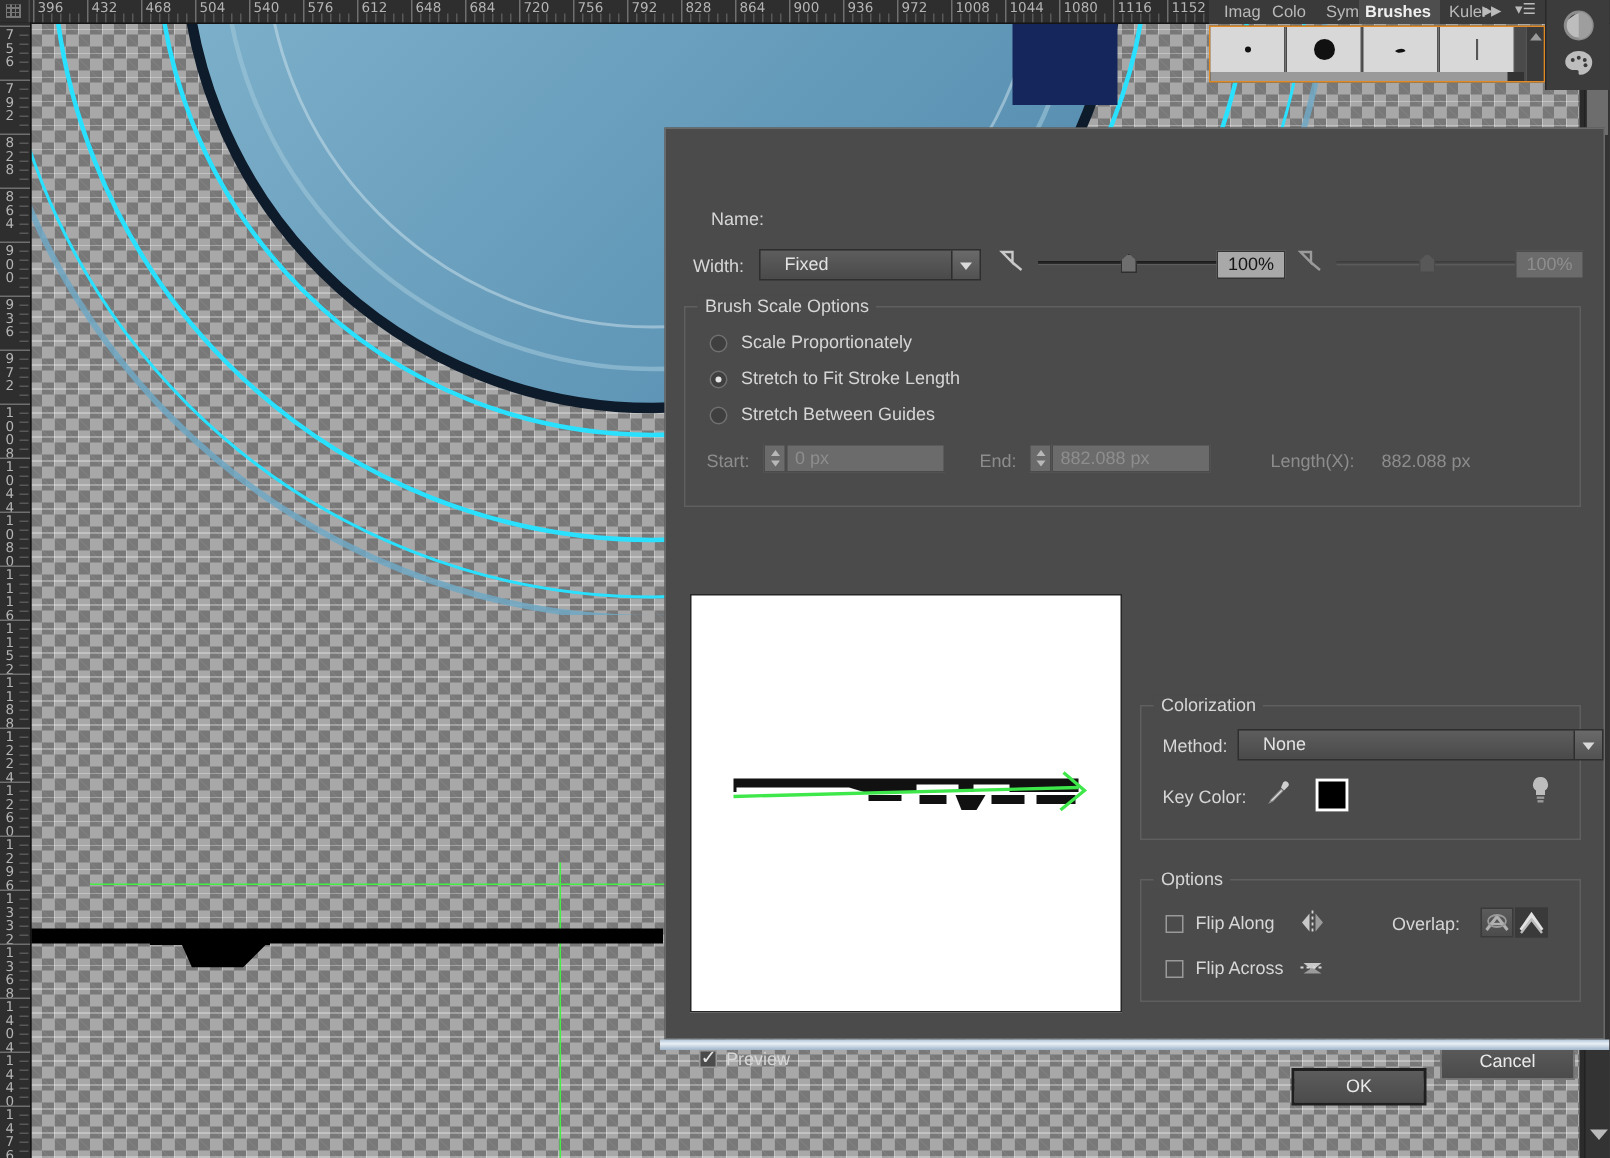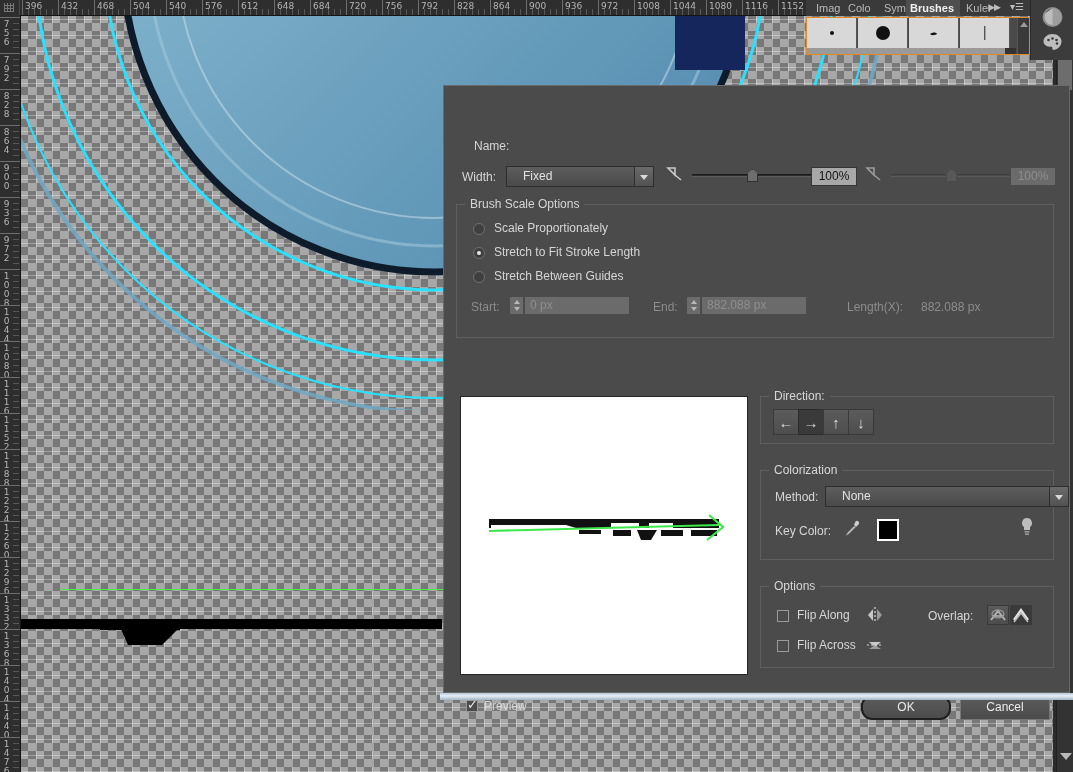--- a/index.html
+++ b/index.html
@@ -856,35 +856,20 @@
           <path d="M118 133 L140 133 L140 137 L118 137 Z" fill="#111"></path>
           <path d="M152 133 L170 133 L170 139 L152 139 Z" fill="#111"></path>
           <path d="M176 133 L196 133 L190 143 L180 143 Z" fill="#111"></path>
           <path d="M200 133 L222 133 L222 139 L200 139 Z" fill="#111"></path>
           <path d="M230 133 L256 133 L256 139 L230 139 Z" fill="#111"></path>
           <line x1="28" y1="134" x2="258" y2="128" stroke="#3fe84a" stroke-width="2.2"></line>
           <polyline points="248,118 262,130 246,143" fill="none" stroke="#3fe84a" stroke-width="2.2"></polyline>
         </svg>
       </div>
 
-      <div class="group" style="left:316px;top:310px;width:294px;height:48px;">
-        <div class="gtitle">Direction:</div>
-        <div class="dirbtn" style="left:12px;top:12px;">
-          <span>←</span>
-        </div>
-        <div class="dirbtn active" style="left:37px;top:12px;">
-          <span>→</span>
-        </div>
-        <div class="dirbtn" style="left:62px;top:12px;">
-          <span>↑</span>
-        </div>
-        <div class="dirbtn" style="left:87px;top:12px;">
-          <span>↓</span>
-        </div>
-      </div>
 
       <div class="group" style="left:316px;top:384px;width:294px;height:90px;">
         <div class="gtitle">Colorization</div>
         <div class="lbl" style="left:14px;top:19px;">Method:</div>
         <div class="combo" style="left:64px;top:15px;width:244px;">
           <span>None</span>
           <span class="arw"></span>
         </div>
         <div class="lbl" style="left:14px;top:53px;">Key Color:</div>
         <svg style="position:absolute;left:83px;top:48px;" width="18" height="18" viewBox="0 0 18 18">
@@ -930,21 +915,21 @@
           <svg width="20" height="18" viewBox="0 0 20 18">
             <path d="M3 14 L10 4 L17 14" fill="none" stroke="#e2e2e2" stroke-width="2.4"></path>
             <path d="M3 16 L10 7 L17 16" fill="none" stroke="#bdbdbd" stroke-width="1.6"></path>
           </svg>
         </div>
       </div>
 
       <div class="chk on" style="left:22px;top:614px;"></div>
       <div class="lbl" style="left:40px;top:613px;">Preview</div>
 
-      <div class="btn default" style="left:417px;top:609px;width:90px;border-radius:11px;">OK</div>
+      <div class="btn default" style="left:417px;top:626px;width:90px;">OK</div>
       <div class="btn" style="left:516px;top:609px;width:90px;">Cancel</div>
 
     </div>
 
     <div id="dlg-foot"></div>
   </div>
 
 </div>
 
 </body></html>

